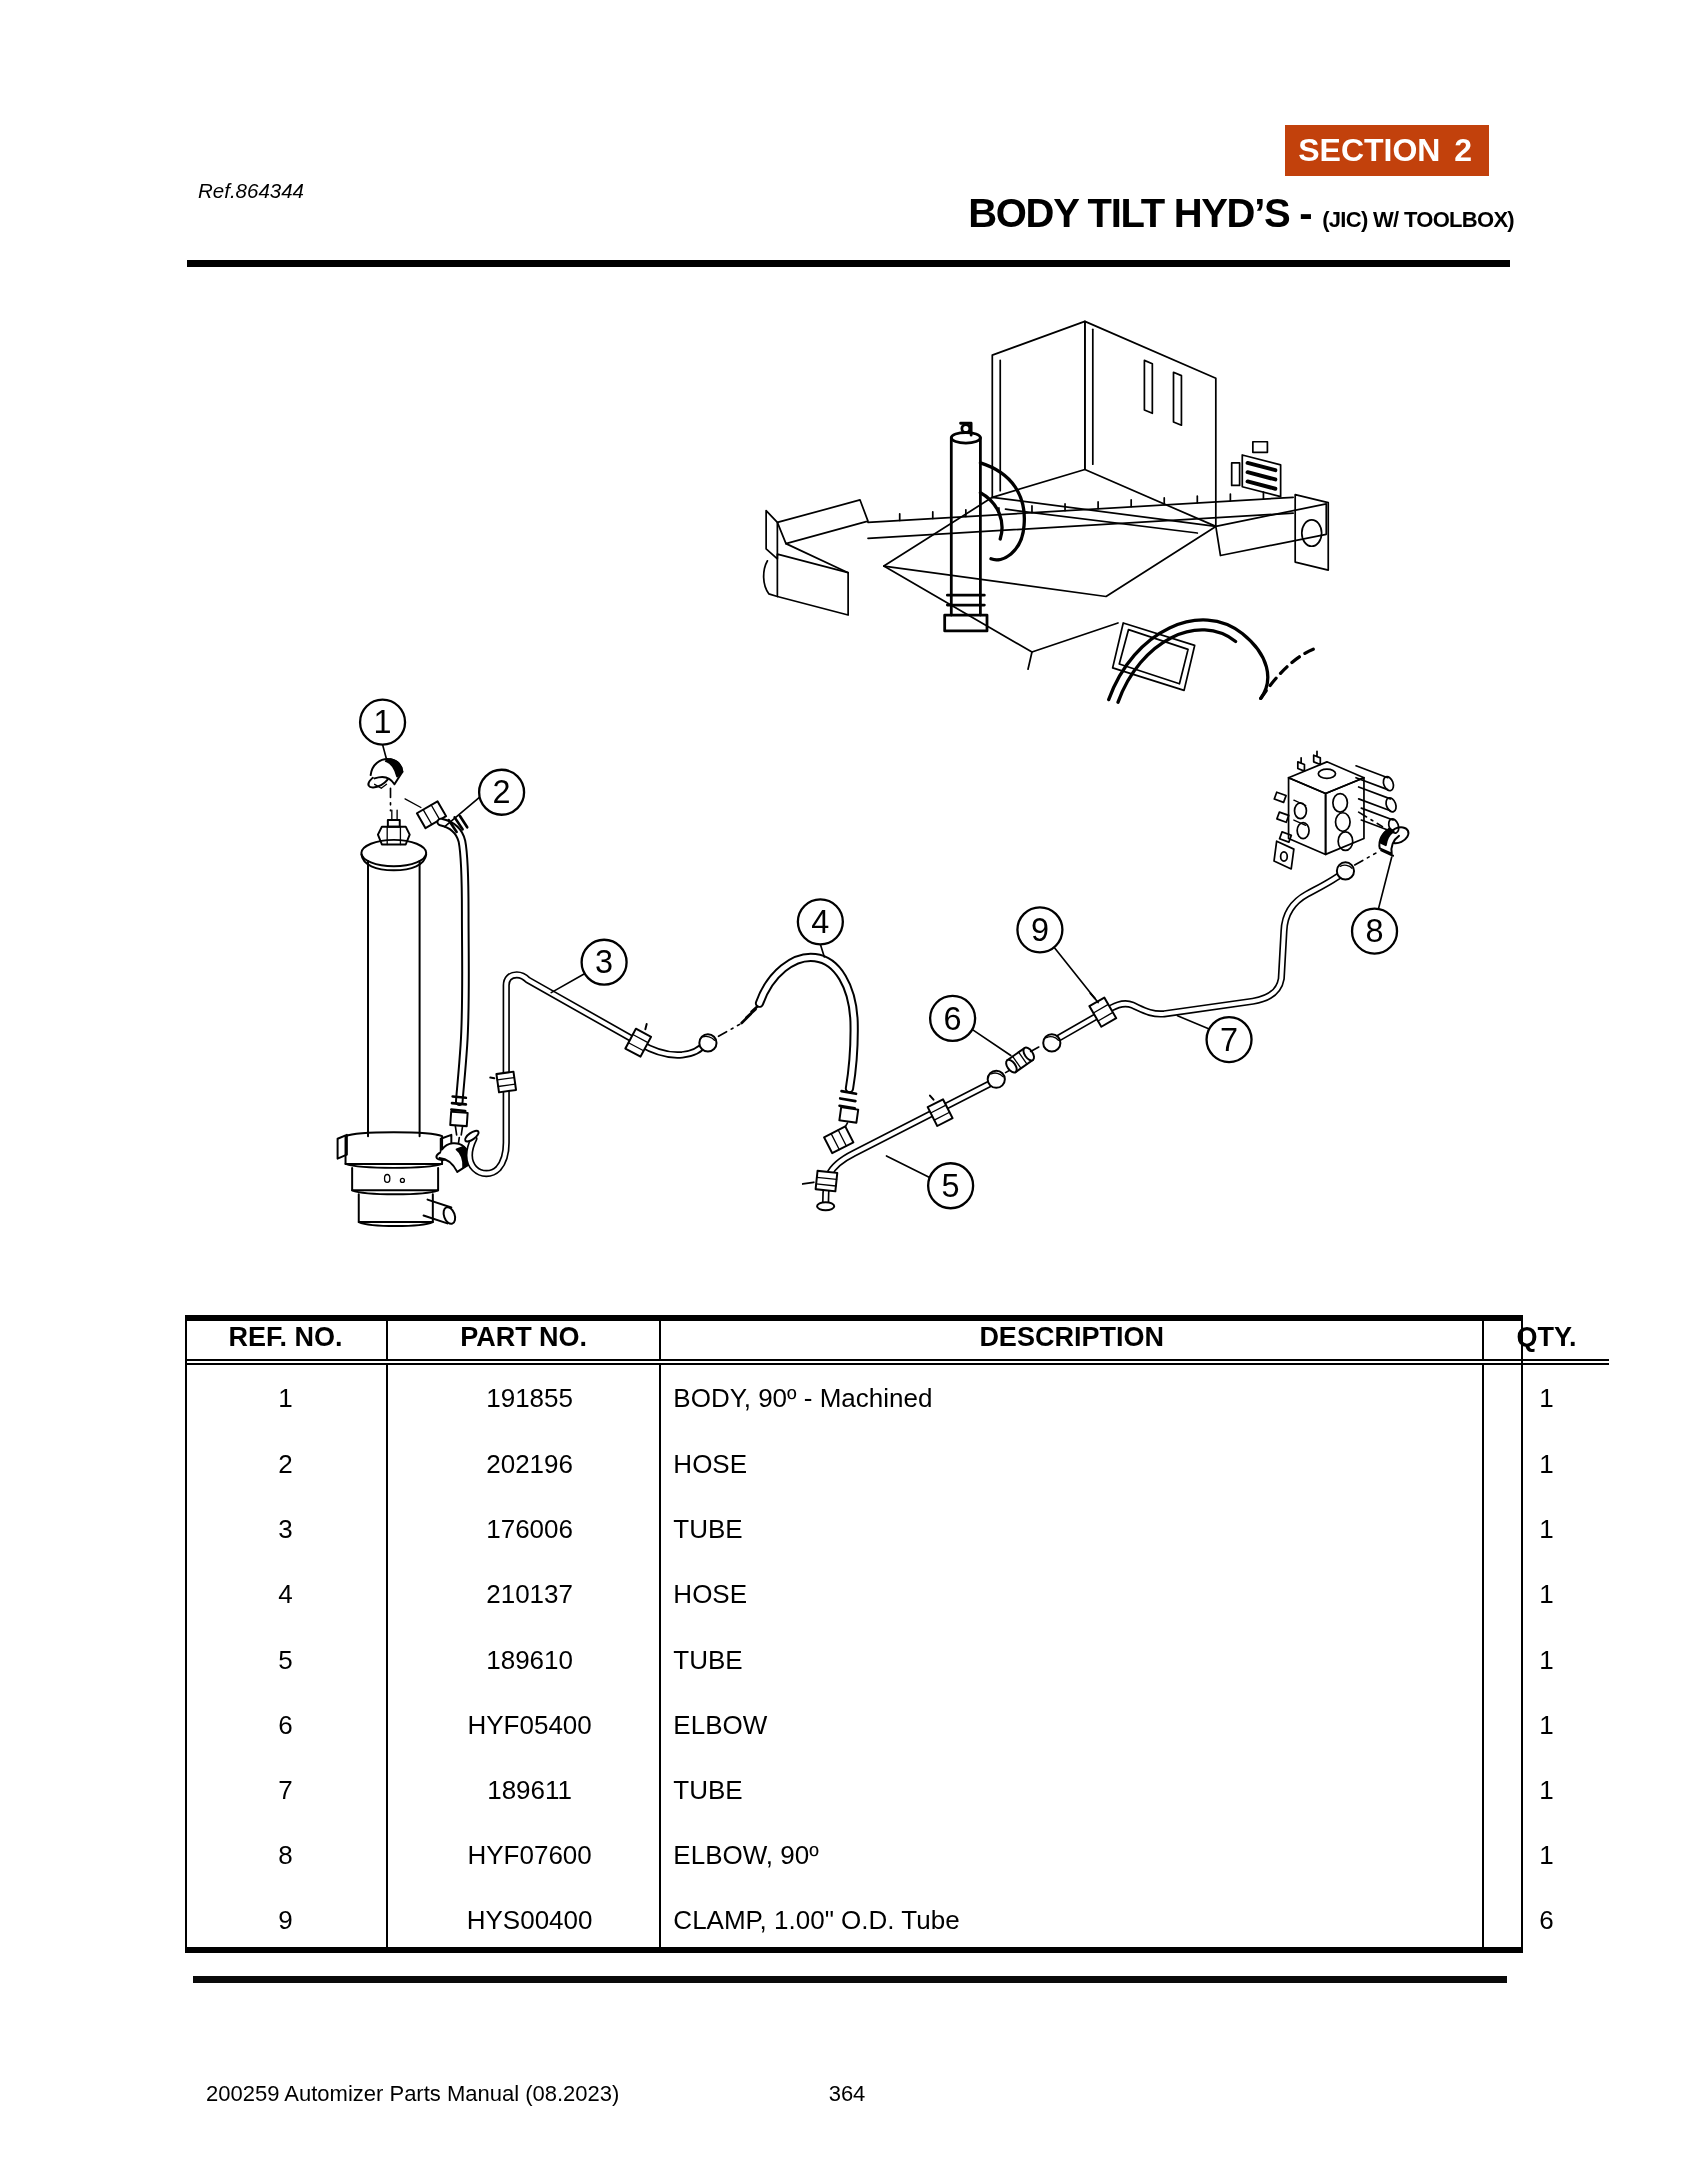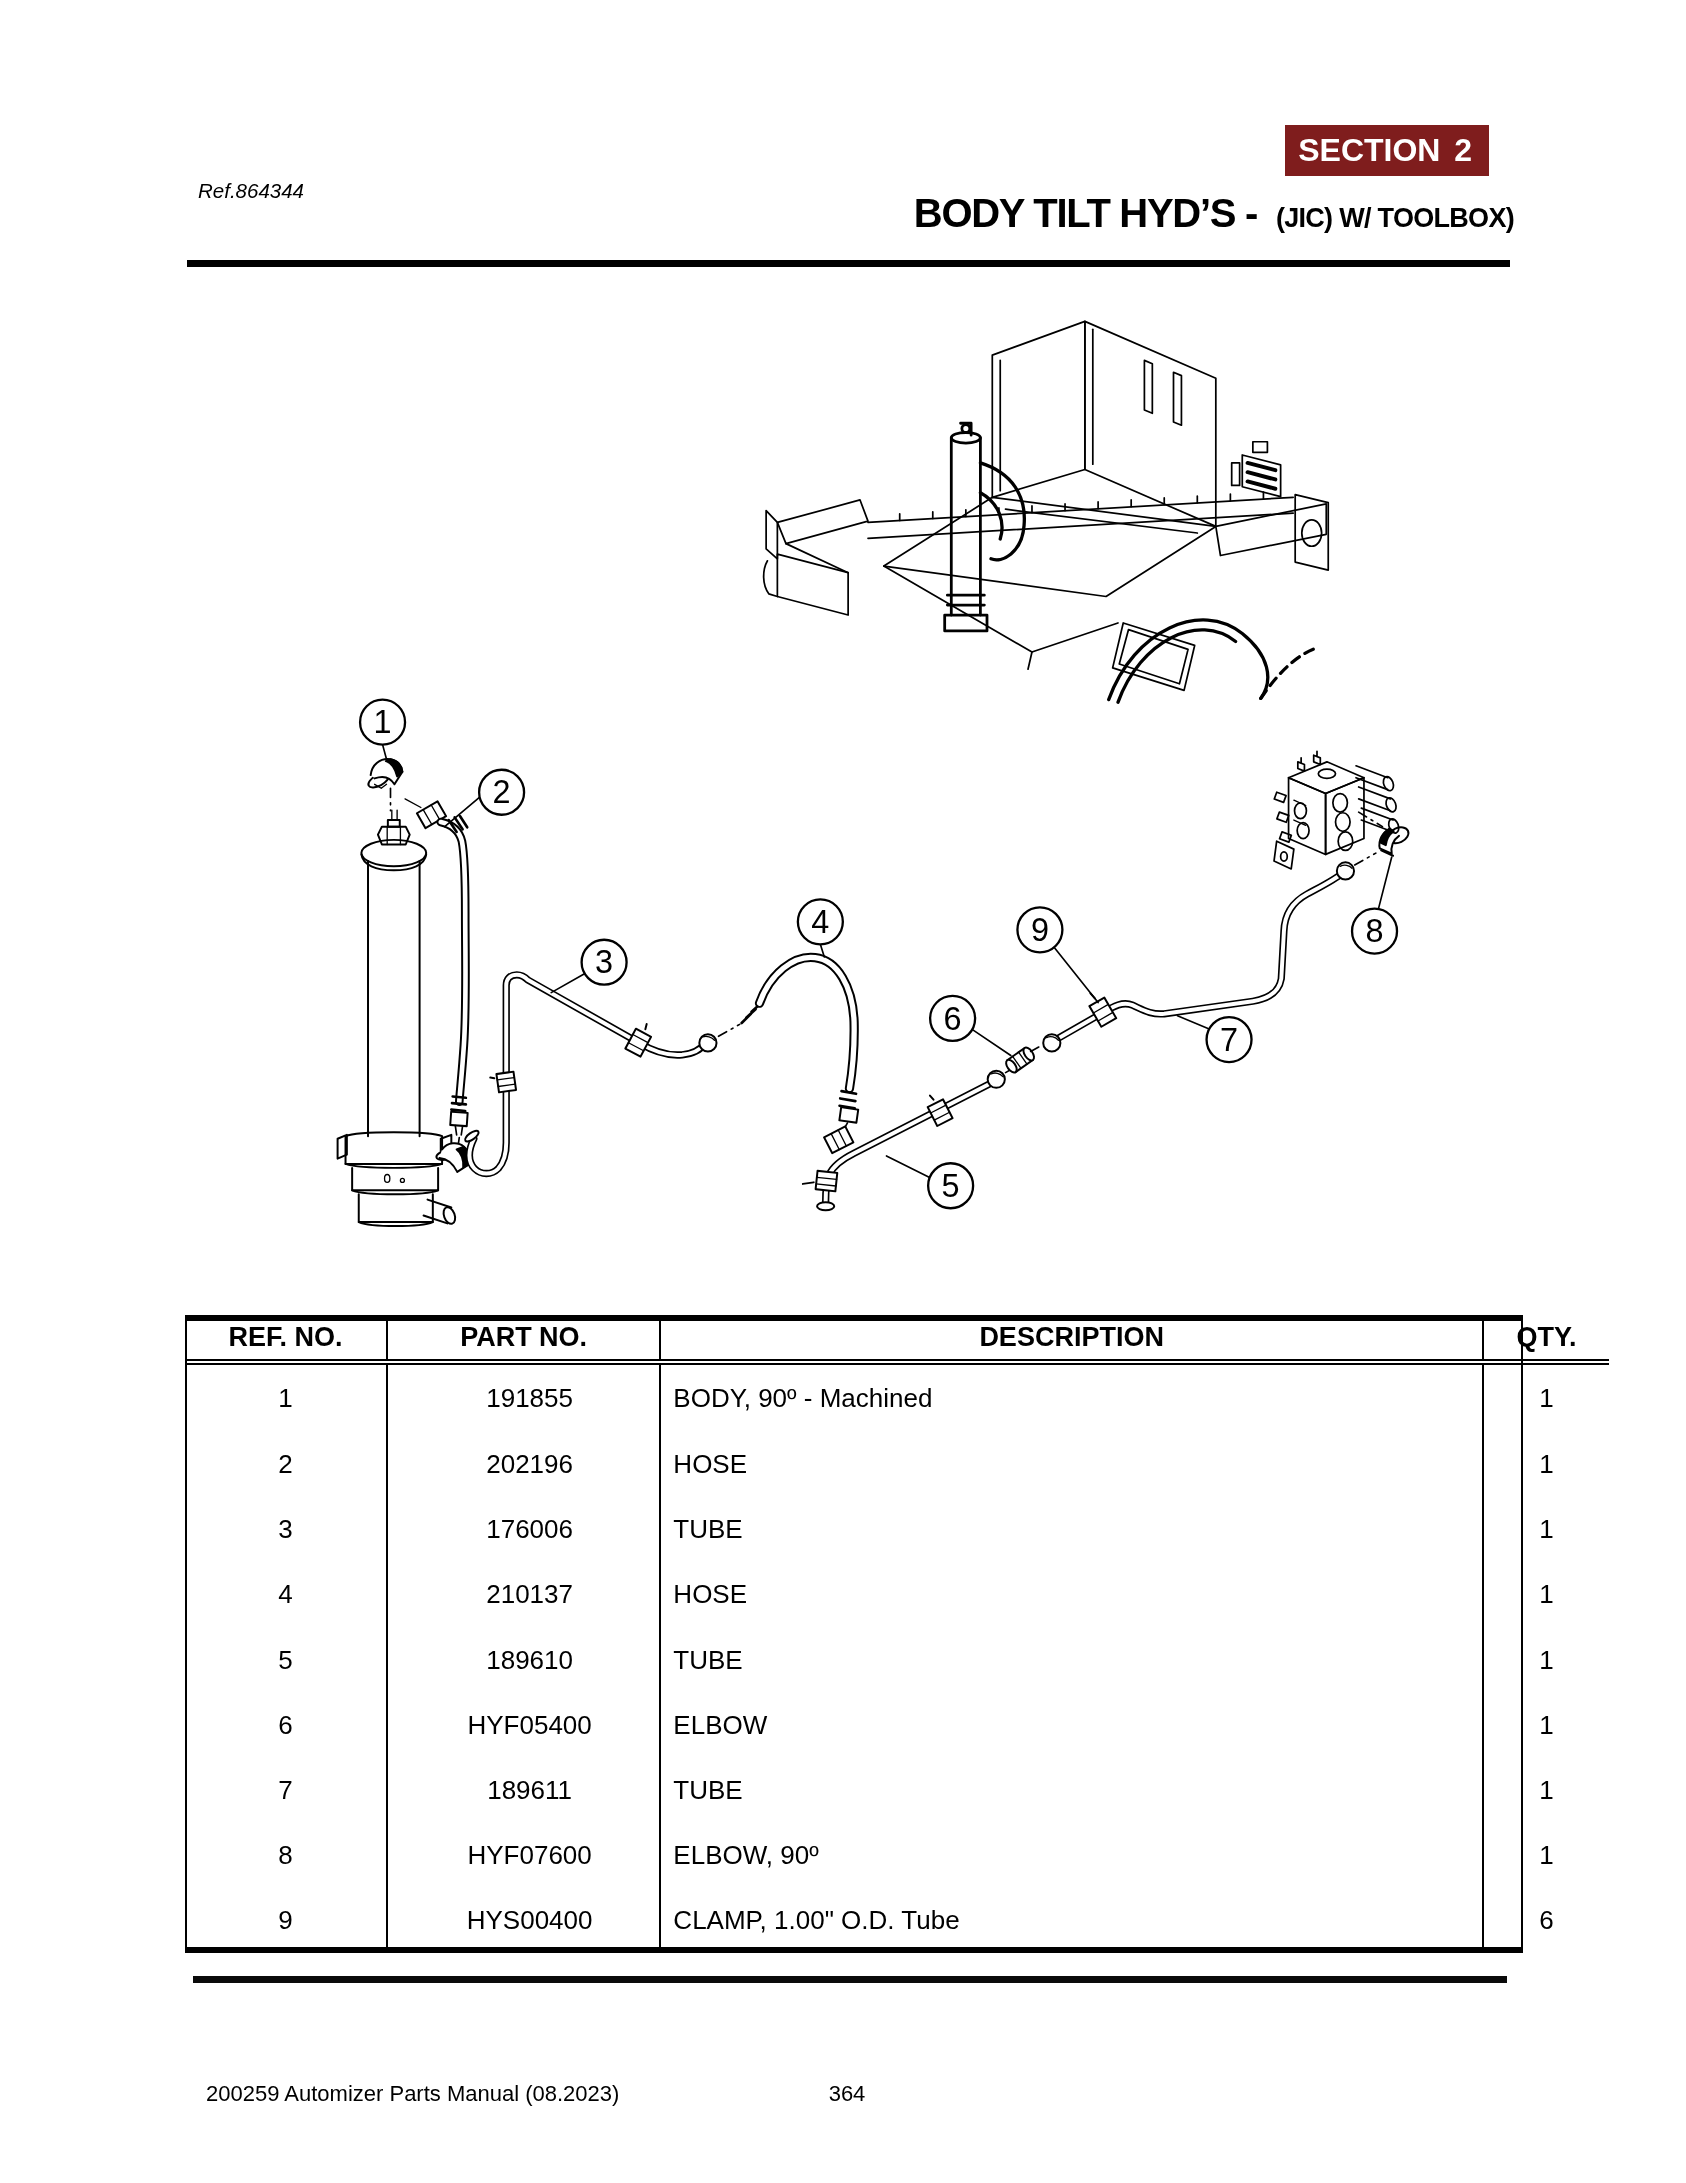--- a/index.html
+++ b/index.html
@@ -5,29 +5,29 @@
   html,body{margin:0;padding:0;background:#888;}
   .page{
     position:relative;width:1687px;height:2183px;background:#ffffff;
     font-family:"Liberation Sans",sans-serif;color:#000;overflow:hidden;
   }
   .ref-label{
     position:absolute;left:198px;top:179px;font-size:20.5px;font-style:italic;
     letter-spacing:0px;white-space:nowrap;
   }
   .section-box{
-    position:absolute;left:1285px;top:125px;width:204px;height:51px;background:#7f1d1d;
+    position:absolute;left:1285px;top:125px;width:204px;height:51px;background:#c2410c;
     color:#fff;display:flex;align-items:center;justify-content:space-between;
     box-sizing:border-box;padding:0 17px 0 13.2px;font-size:32px;font-weight:bold;
   }
   .title-row{
     position:absolute;right:173px;top:193px;white-space:nowrap;line-height:1;
   }
   .title-main{font-size:40px;font-weight:bold;letter-spacing:-1.3px;}
-  .title-sub{font-size:27px;font-weight:bold;margin-left:16px;letter-spacing:-0.7px;}
+  .title-sub{font-size:22px;font-weight:bold;margin-left:8px;letter-spacing:-0.7px;}
   .header-rule{
     position:absolute;left:187px;top:260px;width:1323px;height:6.6px;background:#000;
   }
   .bottom-rule{
     position:absolute;left:193px;top:1976px;width:1314px;height:7.3px;background:#0a0a0a;
   }
   .diagram-svg{position:absolute;left:0;top:0;}
   .parts-table{
     position:absolute;left:185px;top:1315px;width:1424px;height:638px;
     border-collapse:collapse;table-layout:fixed;box-sizing:border-box;

